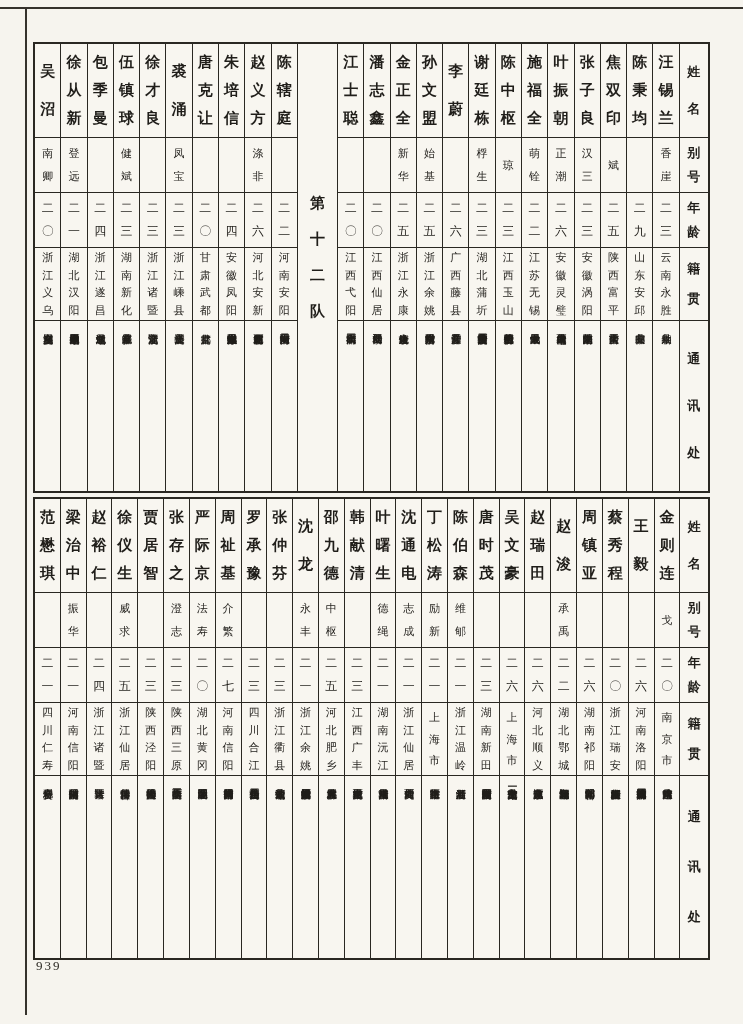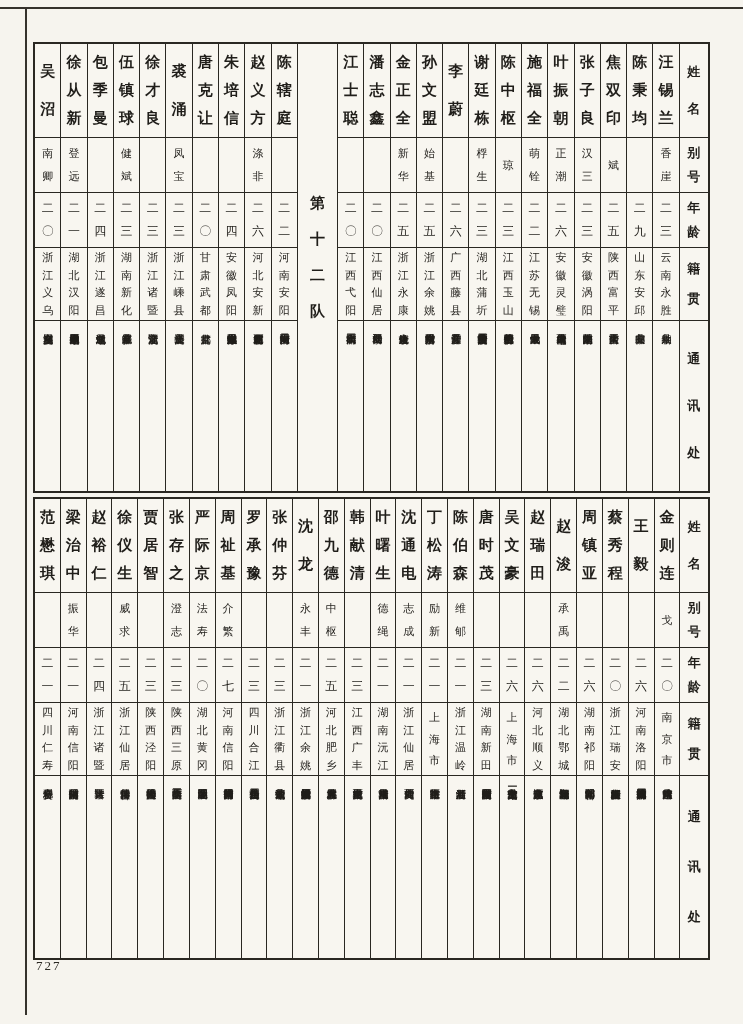--- a/index.html
+++ b/index.html
@@ -1187,14 +1187,14 @@
           <span>贯</span>
         </div>
         <div class="cell" style="flex: 1 1 auto; justify-content: space-evenly;">
           <span>通</span>
           <span>讯</span>
           <span>处</span>
         </div>
       </div>
     </div>
 
-  <div class="pagenum">727</div>
+  <div class="pagenum">939</div>
 </div>
 
 </body></html>

